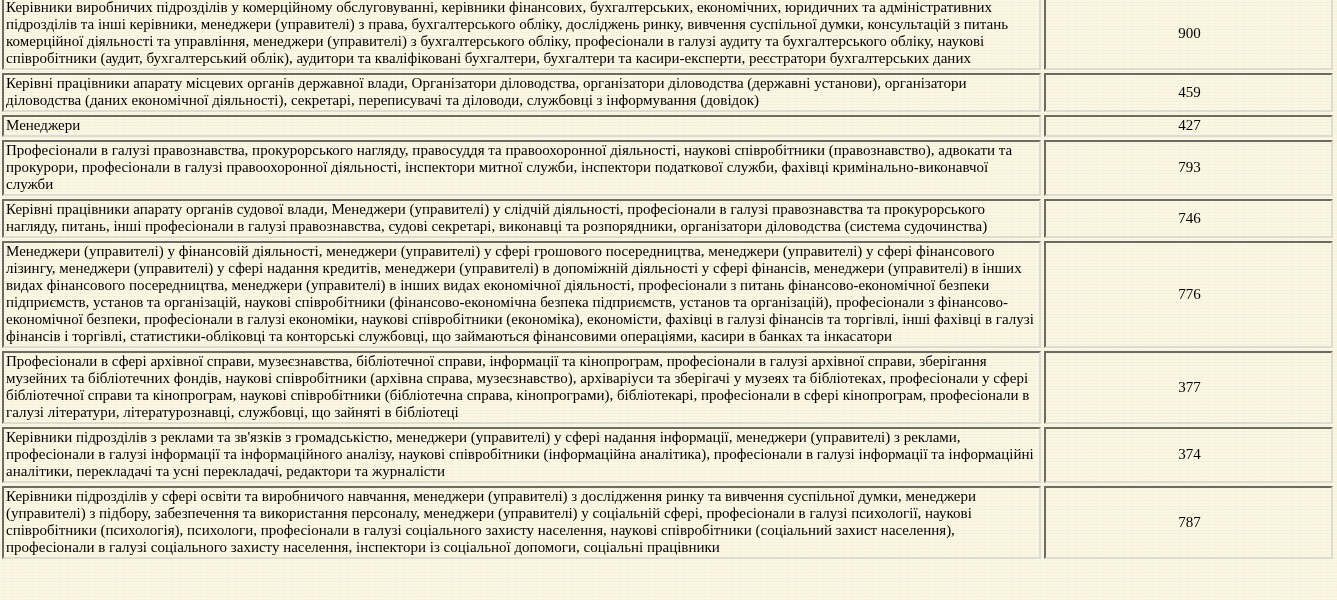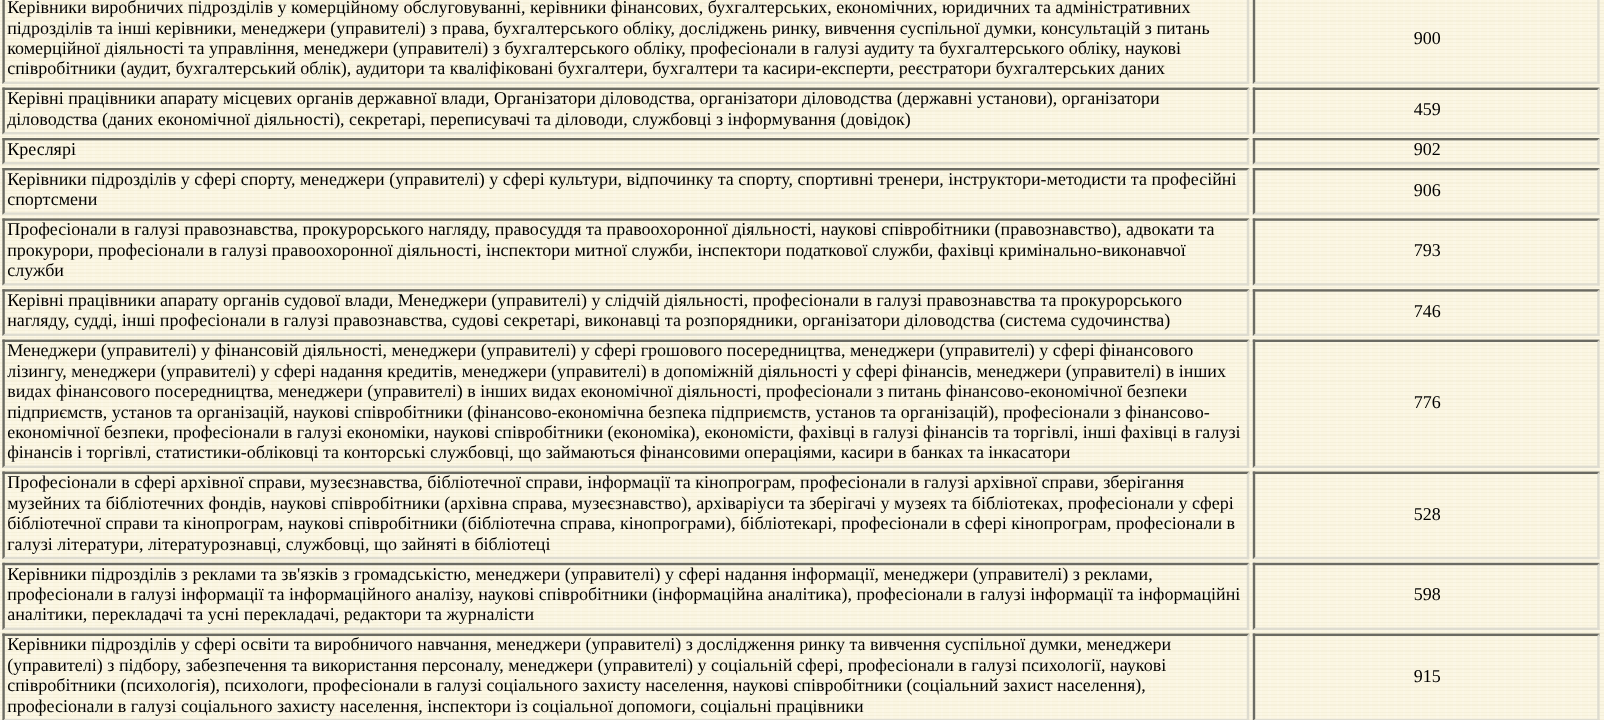--- a/index.html
+++ b/index.html
@@ -55,46 +55,42 @@
     <tbody>
       <tr style="height:72px">
         <td class="desc">Керівники виробничих підрозділів у комерційному обслуговуванні, керівники фінансових, бухгалтерських, економічних, юридичних та адміністративних підрозділів та інші керівники, менеджери (управителі) з права, бухгалтерського обліку, досліджень ринку, вивчення суспільної думки, консультацій з питань комерційної діяльності та управління, менеджери (управителі) з бухгалтерського обліку, професіонали в галузі аудиту та бухгалтерського обліку, наукові співробітники (аудит, бухгалтерський облік), аудитори та кваліфіковані бухгалтери, бухгалтери та касири-експерти, реєстратори бухгалтерських даних</td>
         <td class="code">900</td>
       </tr>
       <tr>
         <td class="desc">Керівні працівники апарату місцевих органів державної влади, Організатори діловодства, організатори діловодства (державні установи), організатори діловодства (даних економічної діяльності), секретарі, переписувачі та діловоди, службовці з інформування (довідок)</td>
         <td class="code">459</td>
       </tr>
       <tr>
-        <td class="desc">Креслярі</td>
-        <td class="code">902</td>
-      </tr>
-      <tr>
-        <td class="desc">Керівники підрозділів у сфері спорту, менеджери (управителі) у сфері культури, відпочинку та спорту, спортивні тренери, інструктори-методисти та професійні спортсмени</td>
-        <td class="code">906</td>
+        <td class="desc">Менеджери</td>
+        <td class="code">427</td>
       </tr>
       <tr>
         <td class="desc">Професіонали в галузі правознавства, прокурорського нагляду, правосуддя та правоохоронної діяльності, наукові співробітники (правознавство), адвокати та прокурори, професіонали в галузі правоохоронної діяльності, інспектори митної служби, інспектори податкової служби, фахівці кримінально-виконавчої служби</td>
         <td class="code">793</td>
       </tr>
       <tr>
-        <td class="desc">Керівні працівники апарату органів судової влади, Менеджери (управителі) у слідчій діяльності, професіонали в галузі правознавства та прокурорського нагляду, судді, інші професіонали в галузі правознавства, судові секретарі, виконавці та розпорядники, організатори діловодства (система судочинства)</td>
+        <td class="desc">Керівні працівники апарату органів судової влади, Менеджери (управителі) у слідчій діяльності, професіонали в галузі правознавства та прокурорського нагляду, питань, інші професіонали в галузі правознавства, судові секретарі, виконавці та розпорядники, організатори діловодства (система судочинства)</td>
         <td class="code">746</td>
       </tr>
       <tr>
         <td class="desc">Менеджери (управителі) у фінансовій діяльності, менеджери (управителі) у сфері грошового посередництва, менеджери (управителі) у сфері фінансового лізингу, менеджери (управителі) у сфері надання кредитів, менеджери (управителі) в допоміжній діяльності у сфері фінансів, менеджери (управителі) в інших видах фінансового посередництва, менеджери (управителі) в інших видах економічної діяльності, професіонали з питань фінансово-економічної безпеки підприємств, установ та організацій, наукові співробітники (фінансово-економічна безпека підприємств, установ та організацій), професіонали з фінансово-економічної безпеки, професіонали в галузі економіки, наукові співробітники (економіка), економісти, фахівці в галузі фінансів та торгівлі, інші фахівці в галузі фінансів і торгівлі, статистики-обліковці та конторські службовці, що займаються фінансовими операціями, касири в банках та інкасатори</td>
         <td class="code">776</td>
       </tr>
       <tr>
         <td class="desc">Професіонали в сфері архівної справи, музеєзнавства, бібліотечної справи, інформації та кінопрограм, професіонали в галузі архівної справи, зберігання музейних та бібліотечних фондів, наукові співробітники (архівна справа, музеєзнавство), архіваріуси та зберігачі у музеях та бібліотеках, професіонали у сфері бібліотечної справи та кінопрограм, наукові співробітники (бібліотечна справа, кінопрограми), бібліотекарі, професіонали в сфері кінопрограм, професіонали в галузі літератури, літературознавці, службовці, що зайняті в бібліотеці</td>
-        <td class="code">528</td>
+        <td class="code">377</td>
       </tr>
       <tr>
         <td class="desc">Керівники підрозділів з реклами та зв'язків з громадськістю, менеджери (управителі) у сфері надання інформації, менеджери (управителі) з реклами, професіонали в галузі інформації та інформаційного аналізу, наукові співробітники (інформаційна аналітика), професіонали в галузі інформації та інформаційні аналітики, перекладачі та усні перекладачі, редактори та журналісти</td>
-        <td class="code">598</td>
+        <td class="code">374</td>
       </tr>
       <tr>
         <td class="desc">Керівники підрозділів у сфері освіти та виробничого навчання, менеджери (управителі) з дослідження ринку та вивчення суспільної думки, менеджери (управителі) з підбору, забезпечення та використання персоналу, менеджери (управителі) у соціальній сфері, професіонали в галузі психології, наукові співробітники (психологія), психологи, професіонали в галузі соціального захисту населення, наукові співробітники (соціальний захист населення), професіонали в галузі соціального захисту населення, інспектори із соціальної допомоги, соціальні працівники</td>
-        <td class="code">915</td>
+        <td class="code">787</td>
       </tr>
     </tbody>
   </table>
 </div>
 
 </body></html>

